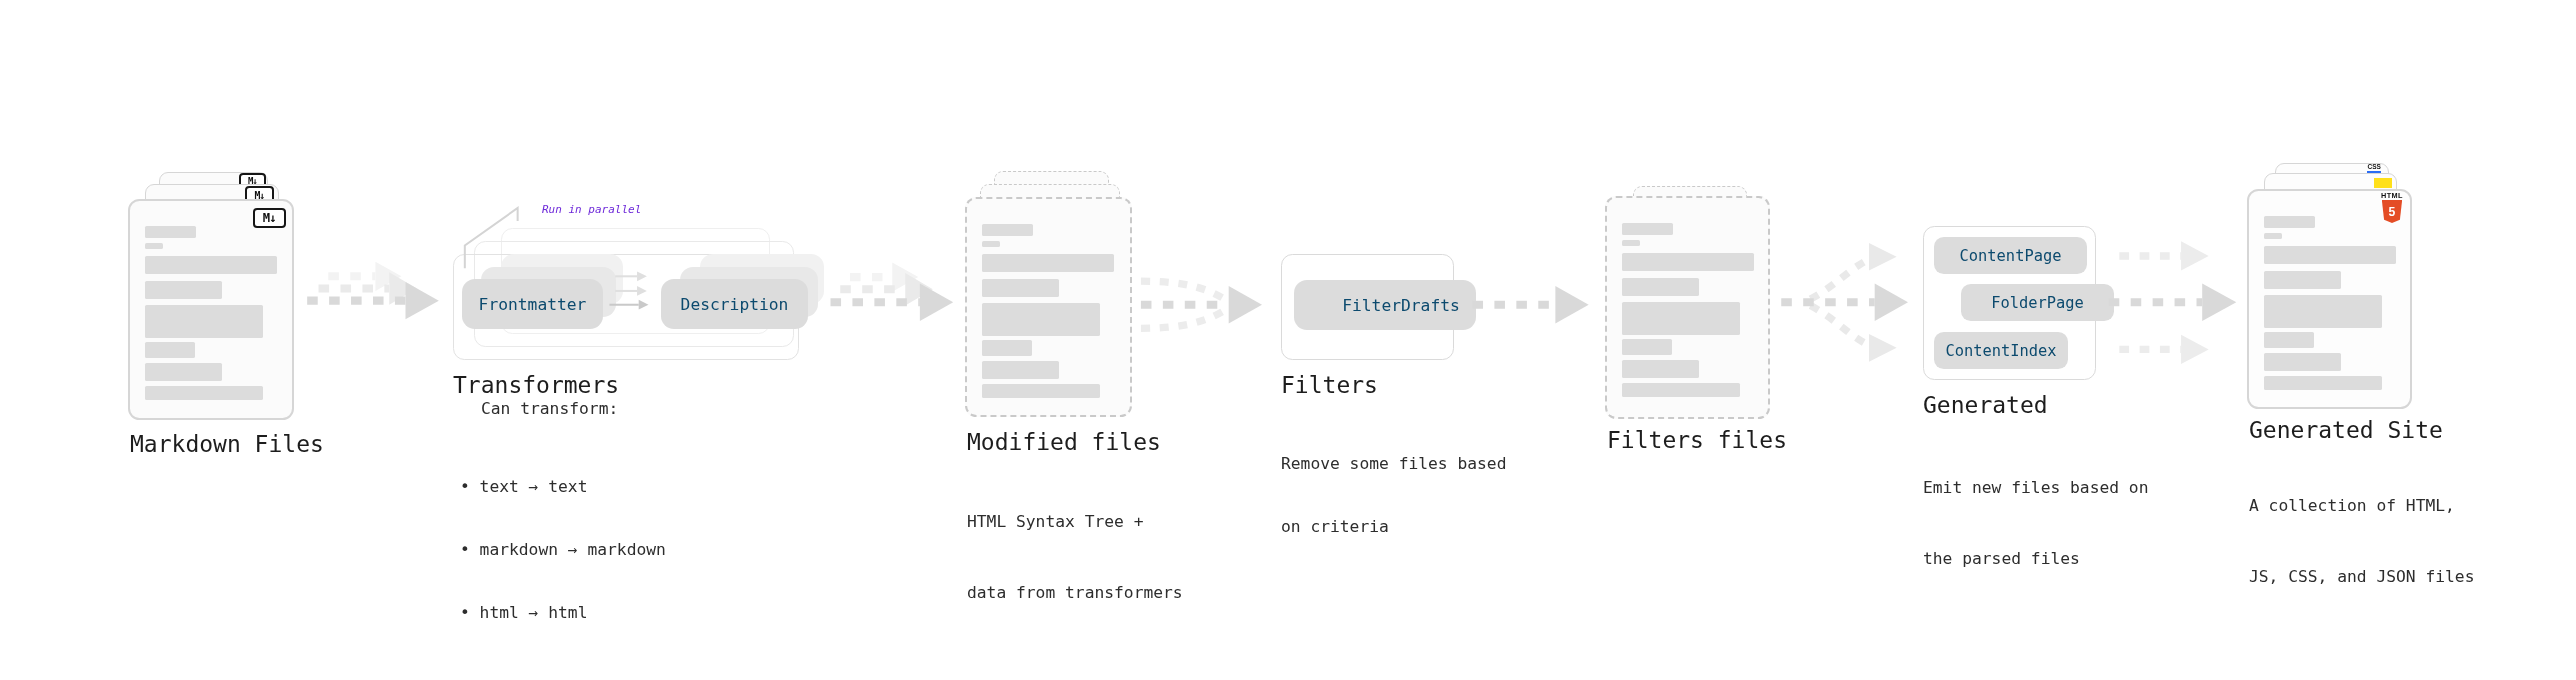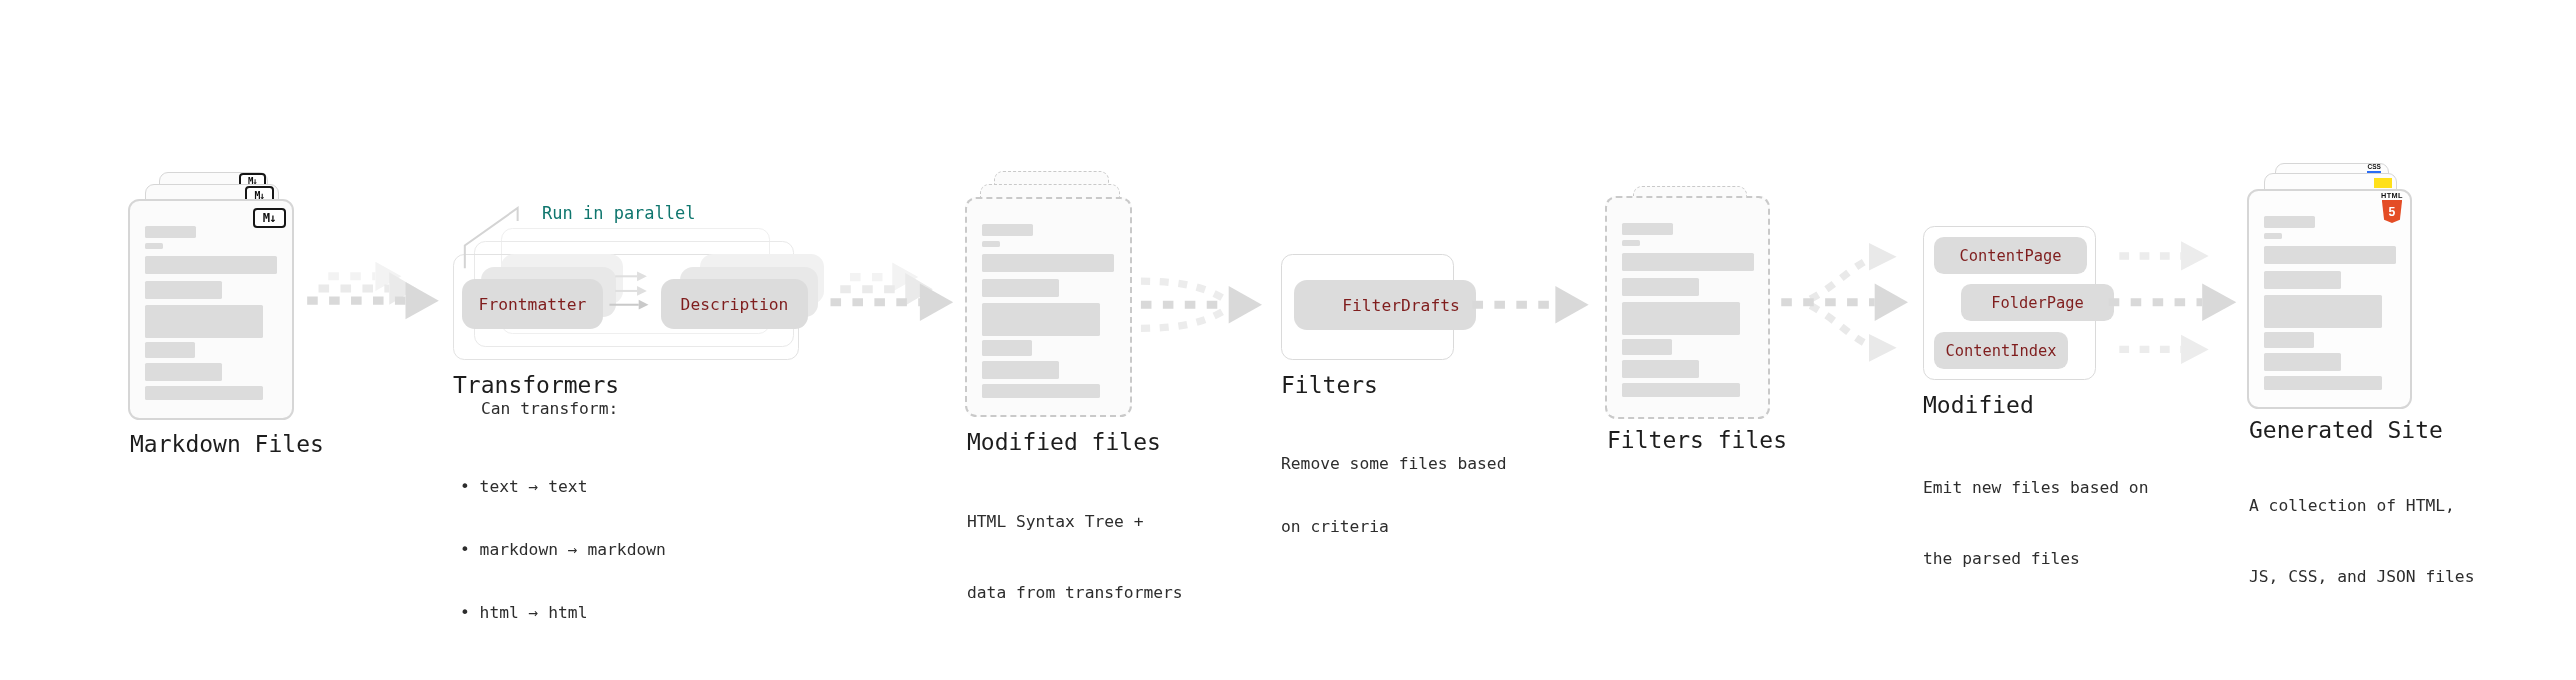--- a/index.html
+++ b/index.html
@@ -13,29 +13,29 @@
   .card.dashed.small{border-width:1.6px;}
   .bar{position:absolute;left:15.4px;background:#dcdcdc;border-radius:1.6px;}
   
   .badge-md{position:absolute;background:#ffffff;border:2px solid #161616;border-radius:4.1px;color:#111;
             font-weight:700;display:flex;align-items:center;justify-content:center;letter-spacing:-0.8px;box-sizing:border-box;}
   
   .box-outline{position:absolute;border:1.6px solid #e2e2e2;border-radius:11.4px;box-sizing:border-box;background:transparent;}
   .panel{position:absolute;border:1.6px solid #dadada;border-radius:11.4px;box-sizing:border-box;background:#ffffff;}
   
   .btn{position:absolute;background:#dcdcdc;border-radius:13px;display:flex;align-items:center;justify-content:center;
-       font-size:16.3px;color:#7f1d1d;white-space:pre;}
+       font-size:16.3px;color:#0c4a6e;white-space:pre;}
   .btn.ghost1{background:#e8e8e8;}
   .btn.ghost2{background:#f1f1f1;}
   .btn.compact{border-radius:9.8px;font-size:15.4px;}
   
   .label{position:absolute;font-size:23px;line-height:24.4px;font-weight:500;color:#1d1d1d;white-space:pre;}
   .sub{position:absolute;font-size:16.3px;line-height:23.6px;color:#2d2d2d;white-space:pre;}
   .sub.tight{line-height:21px;}
-  .note{position:absolute;font-size:17px;color:#0f766e;white-space:pre;}
+  .note{position:absolute;font-size:11px;color:#6d28d9;white-space:pre;font-style:italic;}
   
   .icon-css{position:absolute;width:16.3px;text-align:center;}
   .icon-css .t{font-family:"Liberation Sans",sans-serif;font-weight:700;font-size:6.5px;line-height:6.5px;color:#111;}
   .icon-css .u{width:14.6px;height:2.8px;margin:0.8px auto 0;background:#2a6df4;}
   .icon-js{position:absolute;width:18px;height:9.8px;background:#ffe01a;}
   .icon-html5{position:absolute;width:22px;text-align:center;}
   .icon-html5 .t{font-family:"Liberation Sans",sans-serif;font-weight:700;font-size:7.3px;line-height:7.3px;color:#111;letter-spacing:0.4px;}
   .icon-html5 .shield{width:20.3px;height:23px;margin:0.8px auto 0;background:#e44d26;
       clip-path:polygon(0 0,100% 0,89% 85%,50% 100%,11% 85%);
       display:flex;align-items:center;justify-content:center;
@@ -131,21 +131,21 @@
         <div class="bar" style="top: 185px; width: 118px; height: 14px;"></div>
       </div>
     <div class="label" style="left:1607px;top:428px;">Filters files</div>
   </div>
 
   <div class="grp">
     <div class="panel" style="left:1923px;top:226px;width:173px;height:154px;"></div>
     <div class="btn compact" style="left:1934px;top:237px;width:153px;height:37px;">ContentPage</div>
     <div class="btn compact" style="left:1934px;top:284px;width:153px;height:37px;margin-left:27px;">FolderPage</div>
     <div class="btn compact" style="left:1934px;top:332px;width:134px;height:37px;">ContentIndex</div>
-    <div class="label" style="left:1923px;top:393px;">Modified</div>
+    <div class="label" style="left:1923px;top:393px;">Generated</div>
     <div class="sub" style="left:1923px;top:429px;">
       <div>Emit new files based on</div>
       <div>the parsed files</div>
     </div>
   </div>
 
   <div class="grp">
     <div class="card small" style="left:2275px;top:163px;width:114px;height:39px;background:#fdfdfd;"></div>
     <div class="icon-css" style="left:2366px;top:164px;">
       <div class="t">CSS</div>

